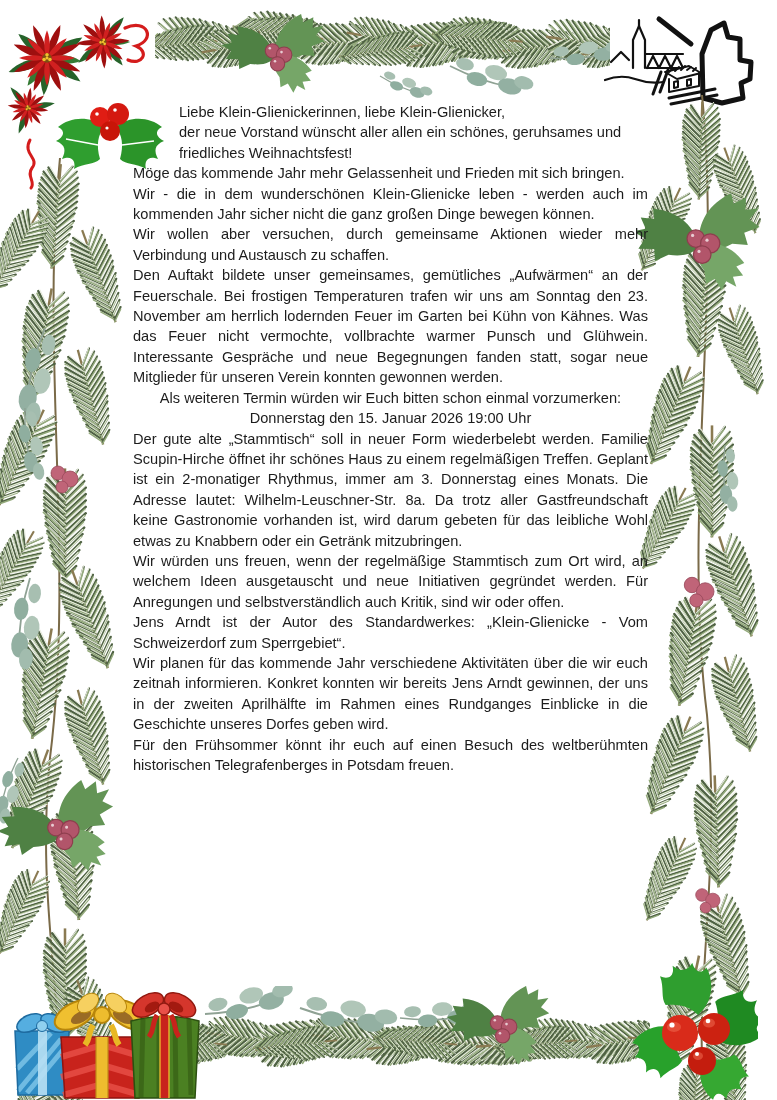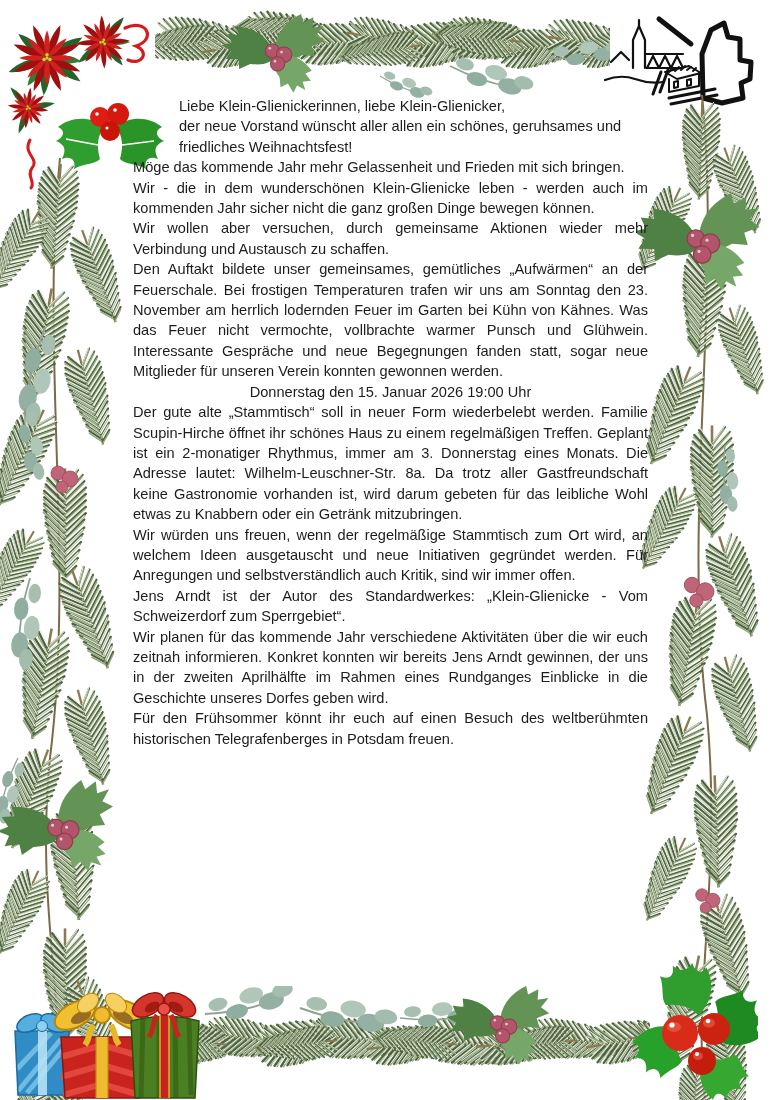--- a/index.html
+++ b/index.html
@@ -1,19 +1,19 @@
 <!DOCTYPE html>
 <html><head>
 <meta charset="utf-8">
 <style>
   html,body{margin:0;padding:0;background:#ffffff;}
   .page{position:relative;width:777px;height:1100px;background:#fff;overflow:hidden;
         font-family:"Liberation Sans",sans-serif;color:#1c1c1c;}
   .deco{position:absolute;pointer-events:none;}
-  .letter{position:absolute;left:133px;top:96px;width:515px;
+  .letter{position:absolute;left:133px;top:102px;width:515px;
           font-size:14.6px;line-height:20.4px;text-align:justify;}
   .letter p{margin:0;}
   .mb{margin-bottom:15px;}
   .ind{padding-left:46px;text-align:left;}
   .ctr{text-align:center;}
   .b{font-weight:normal;}
 </style>
 </head>
 <body>
 
@@ -315,25 +315,26 @@
   <div class="letter">
     <p class="ind mb">Liebe Klein-Glienickerinnen, liebe Klein-Glienicker,</p>
     <p class="ind">der neue Vorstand wünscht aller allen ein schönes, geruhsames und friedliches Weihnachtsfest!</p>
     <p class="mb">Möge das kommende Jahr mehr Gelassenheit und Frieden mit sich bringen.</p>
 
     <p>Wir - die in dem wunderschönen Klein-Glienicke leben - werden auch im kommenden Jahr sicher nicht die ganz großen Dinge bewegen können.</p>
     <p class="mb">Wir wollen aber versuchen, durch gemeinsame Aktionen wieder mehr Verbindung und Austausch zu schaffen.</p>
 
     <p class="mb">Den Auftakt bildete unser gemeinsames, gemütliches „Aufwärmen“ an der Feuerschale. Bei frostigen Temperaturen trafen wir uns am Sonntag den 23. November am herrlich lodernden Feuer im Garten bei Kühn von Kähnes. Was das Feuer nicht vermochte, vollbrachte warmer Punsch und Glühwein. Interessante Gespräche und neue Begegnungen fanden statt, sogar neue Mitglieder für unseren Verein konnten gewonnen werden.</p>
 
+    <p class="ctr">Als weiteren Termin würden wir Euch bitten schon einmal vorzumerken:</p>
     <p class="ctr b mb">Donnerstag den 15. Januar 2026 19:00 Uhr</p>
 
     <p class="mb"><span>Der gute alte </span><span class="b">„Stammtisch“</span><span> soll in neuer Form wiederbelebt werden. Familie Scupin-Hirche öffnet ihr schönes Haus zu einem regelmäßigen Treffen. Geplant ist ein 2-monatiger Rhythmus, immer am 3. Donnerstag eines Monats. Die Adresse lautet: </span><span class="b">Wilhelm-Leuschner-Str. 8a.</span><span> Da trotz aller Gastfreundschaft keine Gastronomie vorhanden ist, wird darum gebeten für das leibliche Wohl etwas zu Knabbern oder ein Getränk mitzubringen.</span></p>
 
-    <p class="mb">Wir würden uns freuen, wenn der regelmäßige Stammtisch zum Ort wird, an welchem Ideen ausgetauscht und neue Initiativen gegründet werden. Für Anregungen und selbstverständlich auch Kritik, sind wir immer offen.</p>
+    <p class="mb">Wir würden uns freuen, wenn der regelmäßige Stammtisch zum Ort wird, an welchem Ideen ausgetauscht und neue Initiativen gegründet werden. Für Anregungen und selbstverständlich auch Kritik, sind wir oder offen.</p>
 
     <p>Jens Arndt ist der Autor des Standardwerkes: „Klein-Glienicke - Vom Schweizerdorf zum Sperrgebiet“.</p>
     <p>Wir planen für das kommende Jahr verschiedene Aktivitäten über die wir euch zeitnah informieren. Konkret konnten wir bereits Jens Arndt gewinnen, der uns in der zweiten Aprilhälfte im Rahmen eines Rundganges Einblicke in die Geschichte unseres Dorfes geben wird.</p>
     <p class="mb">Für den Frühsommer könnt ihr euch auf einen Besuch des weltberühmten historischen Telegrafenberges in Potsdam freuen.</p>
 
 
   </div>
 
 </div>
 

